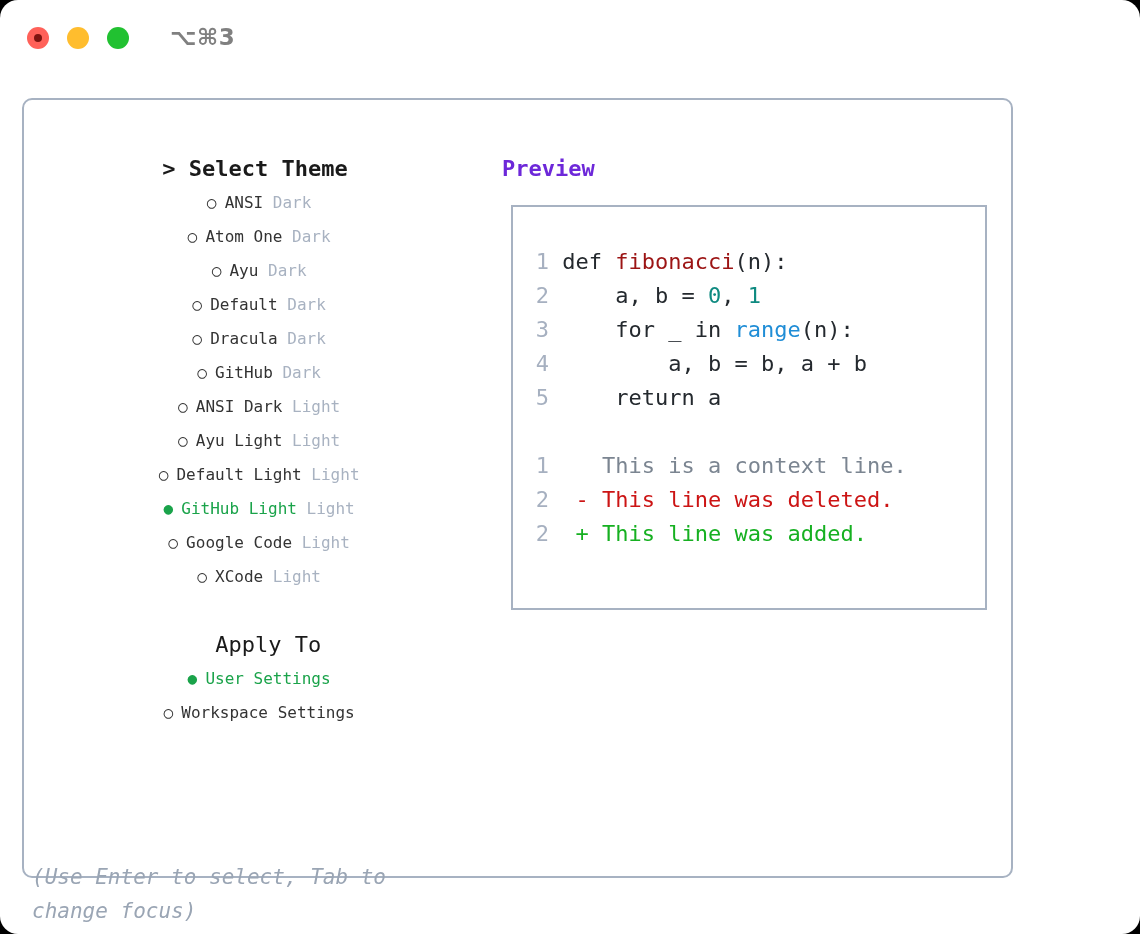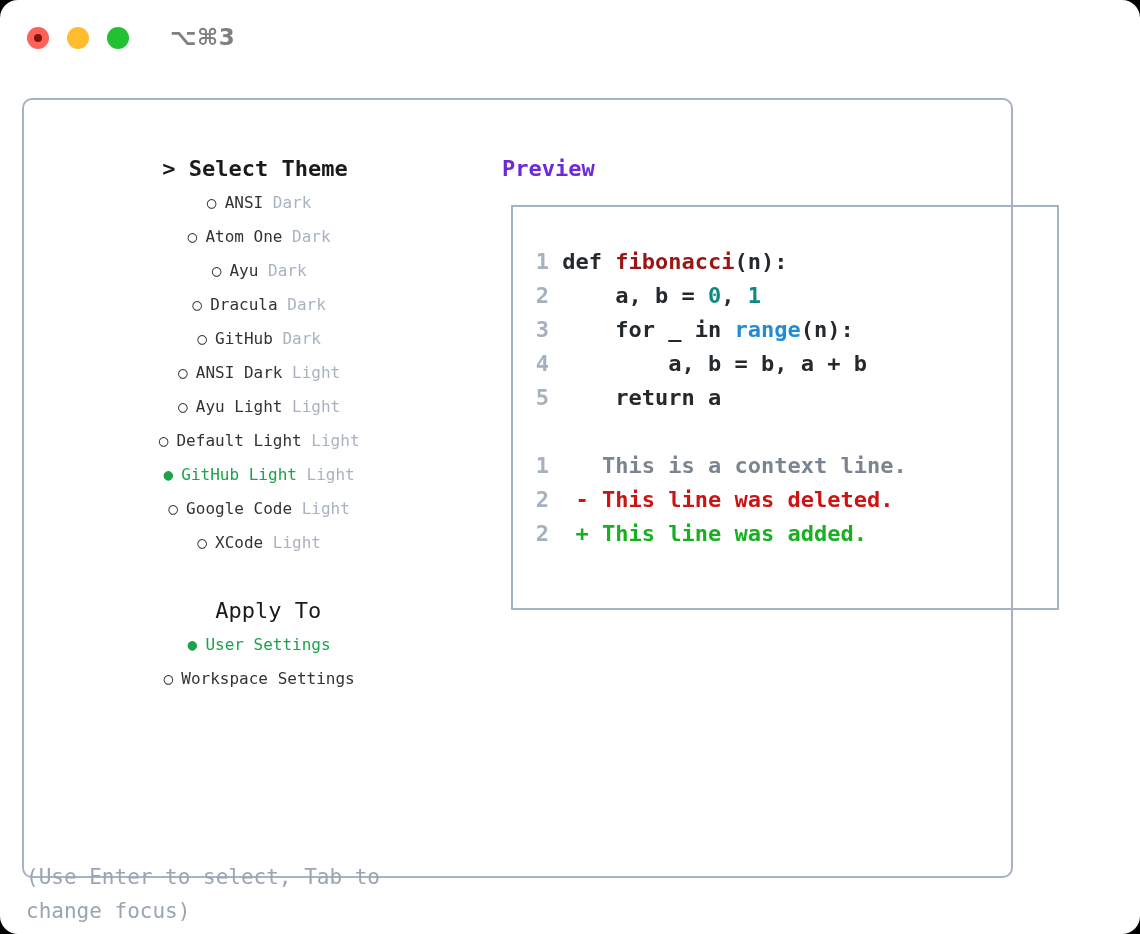--- a/index.html
+++ b/index.html
@@ -107,51 +107,51 @@
   .opt-row.selected .opt-label { color: #1aa34a; }
   .opt-label { color: #333333; }
   .opt-cat {
     color: #a8b2c1;
   }
 
   .spacer-row { height: 34px; }
 
   #hint {
     position: absolute;
-    left: 2px;
+    left: 8px;
     top: 760px;
     width: 410px;
     font-size: 21px;
     line-height: 34px;
     color: #9aa5b4;
     white-space: pre-wrap;
+    font-style: italic;
   }
 
   
   #right-col {
     position: absolute;
     left: 478px;
     top: 52px;
     width: 500px;
   }
   #preview-title {
     font-size: 22px;
     font-weight: bold;
     color: #6d28d9;
     line-height: 34px;
   }
   #preview-box {
     position: absolute;
     left: 487px;
     top: 105px;
-    width: 548px;
+    width: 476px;
     height: 405px;
     border: 2px solid #a7b2c2;
     box-sizing: border-box;
-    font-weight: bold;
   }
   #code-area {
     position: absolute;
     left: 14px;
     top: 38px;
     font-size: 22px;
     line-height: 34px;
     white-space: pre;
   }
   .code-line { white-space: pre; }
@@ -185,20 +185,21 @@
   <div id="panel">
 
     <div id="left-col">
 
       <div class="section-head bold">&gt; Select Theme</div>
 
       <div id="theme-list">
           <div class="opt-row"><span class="bullet">○</span><span class="opt-label">ANSI</span><span class="opt-cat"> Dark</span></div>
           <div class="opt-row"><span class="bullet">○</span><span class="opt-label">Atom One</span><span class="opt-cat"> Dark</span></div>
           <div class="opt-row"><span class="bullet">○</span><span class="opt-label">Ayu</span><span class="opt-cat"> Dark</span></div>
+          <div class="opt-row"><span class="bullet">○</span><span class="opt-label">Default</span><span class="opt-cat"> Dark</span></div>
           <div class="opt-row"><span class="bullet">○</span><span class="opt-label">Dracula</span><span class="opt-cat"> Dark</span></div>
           <div class="opt-row"><span class="bullet">○</span><span class="opt-label">GitHub</span><span class="opt-cat"> Dark</span></div>
           <div class="opt-row"><span class="bullet">○</span><span class="opt-label">ANSI Dark</span><span class="opt-cat"> Light</span></div>
           <div class="opt-row"><span class="bullet">○</span><span class="opt-label">Ayu Light</span><span class="opt-cat"> Light</span></div>
           <div class="opt-row"><span class="bullet">○</span><span class="opt-label">Default Light</span><span class="opt-cat"> Light</span></div>
           <div class="opt-row selected"><span class="bullet">●</span><span class="opt-label">GitHub Light</span><span class="opt-cat"> Light</span></div>
           <div class="opt-row"><span class="bullet">○</span><span class="opt-label">Google Code</span><span class="opt-cat"> Light</span></div>
           <div class="opt-row"><span class="bullet">○</span><span class="opt-label">XCode</span><span class="opt-cat"> Light</span></div>
         </div>
 

